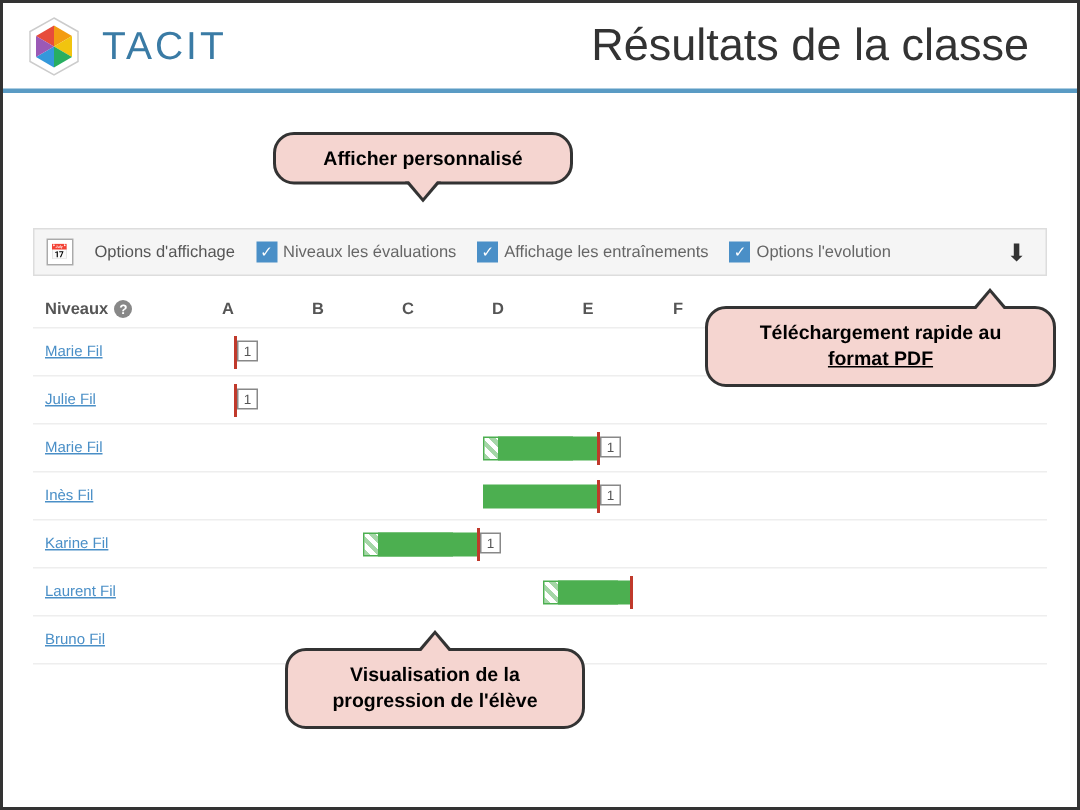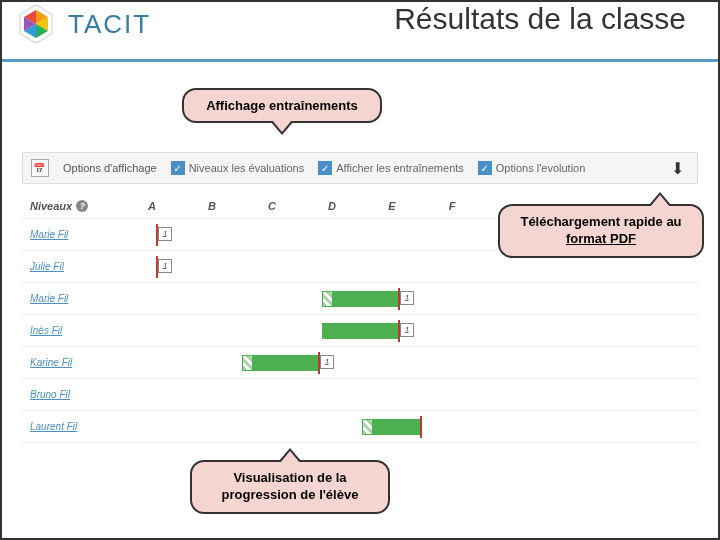--- a/index.html
+++ b/index.html
@@ -1,47 +1,47 @@
 <!DOCTYPE html>
 <html><head>
 <meta charset="utf-8">
 <style>
   * { box-sizing: border-box; margin: 0; padding: 0; }
   body { font-family: Arial, sans-serif; width: 720px; height: 540px; overflow: hidden; background: #fff; border: 2px solid #333; position: relative; }
   
-  .header { height: 60px; background: #fff; display: flex; align-items: flex-start; padding: 0 12px; border-bottom: 3px solid #5a9bc4; }
+  .header { height: 60px; background: #fff; display: flex; align-items: center; padding: 12px 12px; border-bottom: 3px solid #5a9bc4; }
   .logo { display: flex; align-items: center; gap: 10px; }
   .logo-hex { width: 44px; height: 44px; }
   .logo-text { color: #3a7ba5; font-size: 26px; font-weight: 300; letter-spacing: 2px; }
   .page-title { margin-left: auto; margin-right: 20px; font-size: 30px; color: #333; font-weight: 400; }
   
   .callout { position: absolute; background: #f5d5d0; border: 2px solid #333; border-radius: 14px; padding: 8px 16px; font-weight: bold; font-size: 13px; text-align: center; z-index: 10; }
   .callout.c1 { top: 86px; left: 180px; width: 200px; }
   .callout.c1::after { content: ''; position: absolute; bottom: -14px; left: 50%; transform: translateX(-50%); width: 0; height: 0; border-left: 12px solid transparent; border-right: 12px solid transparent; border-top: 14px solid #333; }
   .callout.c1::before { content: ''; position: absolute; bottom: -11px; left: 50%; transform: translateX(-50%); width: 0; height: 0; border-left: 10px solid transparent; border-right: 10px solid transparent; border-top: 12px solid #f5d5d0; z-index: 1; }
   
-  .callout.c2 { top: 202px; right: 14px; width: 206px; line-height: 1.3; }
+  .callout.c2 { top: 202px; right: 14px; width: 234px; line-height: 1.3; }
   .callout.c2 .u { text-decoration: underline; }
   .callout.c2::after { content: ''; position: absolute; top: -14px; right: 30px; width: 0; height: 0; border-left: 12px solid transparent; border-right: 12px solid transparent; border-bottom: 14px solid #333; }
   .callout.c2::before { content: ''; position: absolute; top: -11px; right: 32px; width: 0; height: 0; border-left: 10px solid transparent; border-right: 10px solid transparent; border-bottom: 12px solid #f5d5d0; z-index: 1; }
   
-  .callout.c3 { top: 430px; left: 188px; width: 200px; line-height: 1.3; margin-top: 28px; }
+  .callout.c3 { top: 430px; left: 188px; width: 200px; line-height: 1.3; }
   .callout.c3::after { content: ''; position: absolute; top: -14px; left: 50%; transform: translateX(-50%); width: 0; height: 0; border-left: 12px solid transparent; border-right: 12px solid transparent; border-bottom: 14px solid #333; }
   .callout.c3::before { content: ''; position: absolute; top: -11px; left: 50%; transform: translateX(-50%); width: 0; height: 0; border-left: 10px solid transparent; border-right: 10px solid transparent; border-bottom: 12px solid #f5d5d0; z-index: 1; }
   
   .screenshot { position: absolute; top: 150px; left: 20px; right: 20px; }
   
   .options-bar { background: #f5f5f5; border: 1px solid #ddd; padding: 6px 8px; display: flex; align-items: center; gap: 14px; font-size: 11px; color: #666; }
   .opt-icon { width: 18px; height: 18px; border: 1px solid #aaa; background: #fff; display: inline-flex; align-items: center; justify-content: center; font-size: 10px; }
   .opt-label { font-weight: normal; color: #555; }
   .chk { display: flex; align-items: center; gap: 4px; }
   .chk-box { width: 14px; height: 14px; background: #4a8fc7; display: inline-flex; align-items: center; justify-content: center; color: #fff; font-size: 10px; }
   .dl-icon { margin-left: auto; width: 18px; height: 18px; color: #333; font-size: 16px; cursor: pointer; }
   
-  .table-area { margin-top: 10px; font-style: italic; }
+  .table-area { margin-top: 10px; }
   .thead { display: flex; align-items: center; padding: 6px 0; border-bottom: 1px solid #eee; font-size: 11px; color: #555; font-weight: bold; }
   .col-name { width: 100px; padding-left: 8px; display: flex; align-items: center; gap: 4px; }
   .help-icon { width: 12px; height: 12px; border-radius: 50%; background: #888; color: #fff; font-size: 9px; display: inline-flex; align-items: center; justify-content: center; }
   .col-level { width: 60px; text-align: center; }
   
   .trow { display: flex; align-items: center; height: 32px; border-bottom: 1px solid #eee; position: relative; }
   .student-link { width: 100px; padding-left: 8px; font-size: 10px; color: #4a8fc7; text-decoration: underline; cursor: pointer; }
   .bars-area { position: absolute; left: 100px; right: 0; height: 100%; }
   
   .bar { position: absolute; height: 16px; top: 8px; }
@@ -63,21 +63,21 @@
       <polygon points="22,22 34,29 22,36" fill="#27ae60"></polygon>
       <polygon points="10,29 22,36 22,22" fill="#3498db"></polygon>
       <polygon points="10,15 22,22 10,29" fill="#9b59b6"></polygon>
     </svg>
     <span class="logo-text">TACIT</span>
   </div>
   <div class="page-title">Résultats de la classe</div>
 </div>
 
 <div class="callout c1">
-  <span>Affichage entraînements</span>
+  <span>Afficher personnalisé</span>
 </div>
 
 <div class="callout c2">
   <span>Téléchargement rapide au</span><br>
   <span class="u">format PDF</span>
 </div>
 
 <div class="callout c3">
   <span>Visualisation de la</span><br>
   <span>progression de l'élève</span>
@@ -86,21 +86,21 @@
 <div class="screenshot">
   <div class="options-bar">
     <span class="opt-icon">📅</span>
     <span class="opt-label">Options d'affichage</span>
     <label class="chk">
         <span class="chk-box">✓</span>
         <span>Niveaux les évaluations</span>
       </label>
     <label class="chk">
         <span class="chk-box">✓</span>
-        <span>Afficher les entraînements</span>
+        <span>Affichage les entraînements</span>
       </label>
     <label class="chk">
         <span class="chk-box">✓</span>
         <span>Options l'evolution</span>
       </label>
     <span class="dl-icon">⬇</span>
   </div>
 
   <div class="table-area">
     <div class="thead">
@@ -150,26 +150,26 @@
         <div class="trow">
           <a class="student-link">Karine Fil</a>
           <div class="bars-area">
             <div class="bar hatch" style="left: 120px; width: 60px;"></div>
             <div class="bar green" style="left: 130px; width: 66px;"></div>
             <div class="red-tick" style="left: 196px;"></div>
             <div class="badge" style="left: 198px;">1</div>
           </div>
         </div>
         <div class="trow">
-          <a class="student-link">Bruno Fil</a>
-          <div class="bars-area"></div>
-        </div>
-        <div class="trow">
           <a class="student-link">Laurent Fil</a>
           <div class="bars-area">
             <div class="bar hatch" style="left: 240px; width: 50px;"></div>
             <div class="bar green" style="left: 250px; width: 50px;"></div>
             <div class="red-tick" style="left: 298px;"></div>
           </div>
         </div>
+        <div class="trow">
+          <a class="student-link">Bruno Fil</a>
+          <div class="bars-area"></div>
+        </div>
       </div>
   </div>
 </div>
 
 </body></html>

